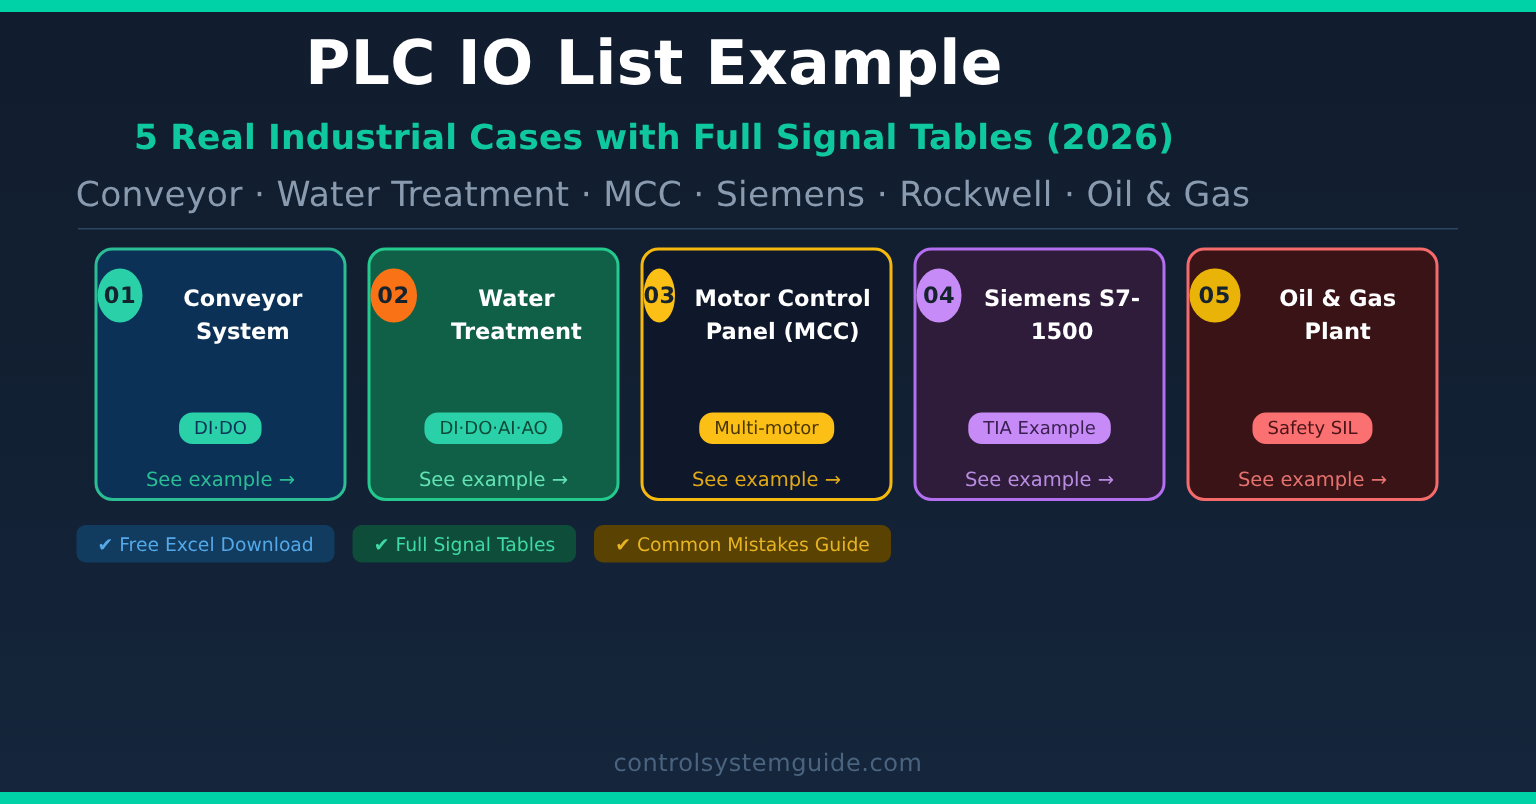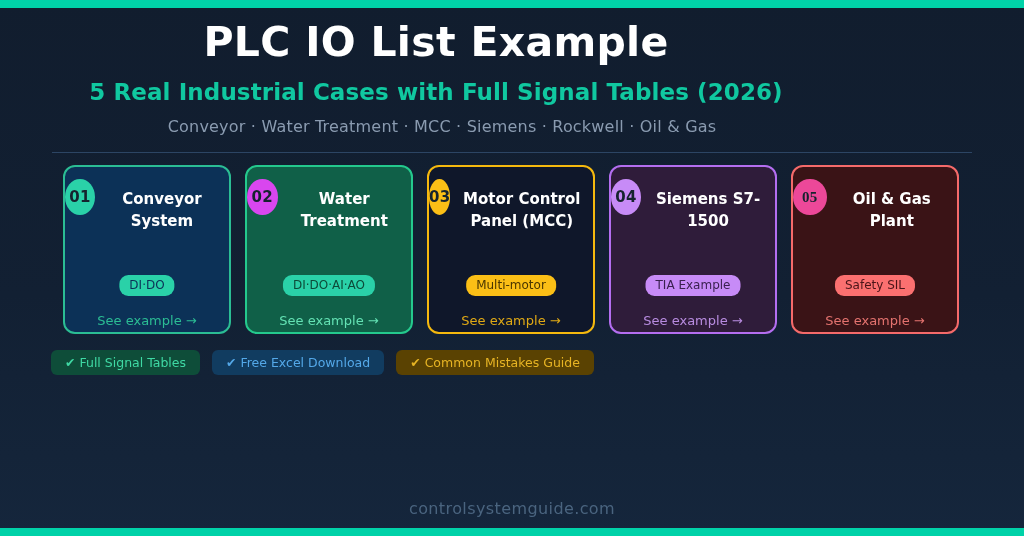--- a/index.html
+++ b/index.html
@@ -49,21 +49,21 @@
   .page-subtitle {
     margin-top: 14px;
     font-size: 23px;
     font-weight: bold;
     color: #10c8a0;
     letter-spacing: 0.1px;
   }
 
   .page-kicker {
     margin-top: 12px;
-    font-size: 16px;
+    font-size: 23px;
     font-weight: normal;
     color: #8a9bb0;
     letter-spacing: 0.2px;
     padding-left: 12px;
   }
 
   .divider {
     position: absolute;
     top: 152px;
     left: 52px;
@@ -193,48 +193,48 @@
 <div class="divider"></div>
 
 <div class="cards" id="cards-root">
     <div class="card" style="background: rgb(12, 49, 87); border-color: rgb(43, 189, 148);">
       <div class="card-number" style="background: rgb(42, 209, 168);">01</div>
       <div class="card-title">Conveyor System</div>
       <div class="card-badge" style="background: rgb(42, 209, 168); color: rgb(12, 49, 87);">DI·DO</div>
       <div class="card-link" style="color: rgb(43, 189, 148);">See example →</div>
     </div>
     <div class="card" style="background: rgb(16, 96, 72); border-color: rgb(36, 201, 141);">
-      <div class="card-number" style="background: #d946ef;">02</div>
+      <div class="card-number" style="background: #f97316;">02</div>
       <div class="card-title">Water Treatment</div>
       <div class="card-badge" style="background: rgb(42, 209, 168); color: rgb(13, 74, 56);">DI·DO·AI·AO</div>
       <div class="card-link" style="color: rgb(100, 226, 180);">See example →</div>
     </div>
     <div class="card" style="background: #0f172a; border-color: rgb(245, 185, 14);">
       <div class="card-number" style="background: rgb(251, 191, 22);">03</div>
       <div class="card-title">Motor Control Panel (MCC)</div>
       <div class="card-badge" style="background: rgb(251, 191, 22); color: rgb(74, 54, 0);">Multi-motor</div>
       <div class="card-link" style="color: rgb(224, 169, 21);">See example →</div>
     </div>
     <div class="card" style="background: rgb(47, 28, 58); border-color: rgb(180, 110, 240);">
       <div class="card-number" style="background: rgb(199, 139, 247);">04</div>
       <div class="card-title">Siemens S7-1500</div>
       <div class="card-badge" style="background: rgb(199, 139, 247); color: rgb(58, 33, 80);">TIA Example</div>
       <div class="card-link" style="color: rgb(184, 140, 224);">See example →</div>
     </div>
     <div class="card" style="background: rgb(58, 19, 22); border-color: rgb(245, 106, 106);">
-      <div class="card-number" style="background: #ec4899; font-family: Liberation Serif, serif;">05</div>
+      <div class="card-number" style="background: #eab308;">05</div>
       <div class="card-title">Oil &amp; Gas Plant</div>
       <div class="card-badge" style="background: rgb(251, 112, 112); color: rgb(74, 20, 24);">Safety SIL</div>
       <div class="card-link" style="color: rgb(228, 115, 111);">See example →</div>
     </div>
   </div>
 
 <div class="chips" id="chips-root">
+    <div class="chip" style="background: rgb(17, 60, 96); color: rgb(84, 168, 232);">✔ Free Excel Download</div>
     <div class="chip" style="background: rgb(14, 77, 57); color: rgb(63, 217, 164);">✔ Full Signal Tables</div>
-    <div class="chip" style="background: rgb(17, 60, 96); color: rgb(84, 168, 232);">✔ Free Excel Download</div>
     <div class="chip" style="background: rgb(90, 66, 2); color: rgb(231, 180, 36);">✔ Common Mistakes Guide</div>
   </div>
 
 <div class="footer">
   <div class="footer-text">controlsystemguide.com</div>
 </div>
 
 <div class="accent-bar bottom"></div>
 
 </body></html>

